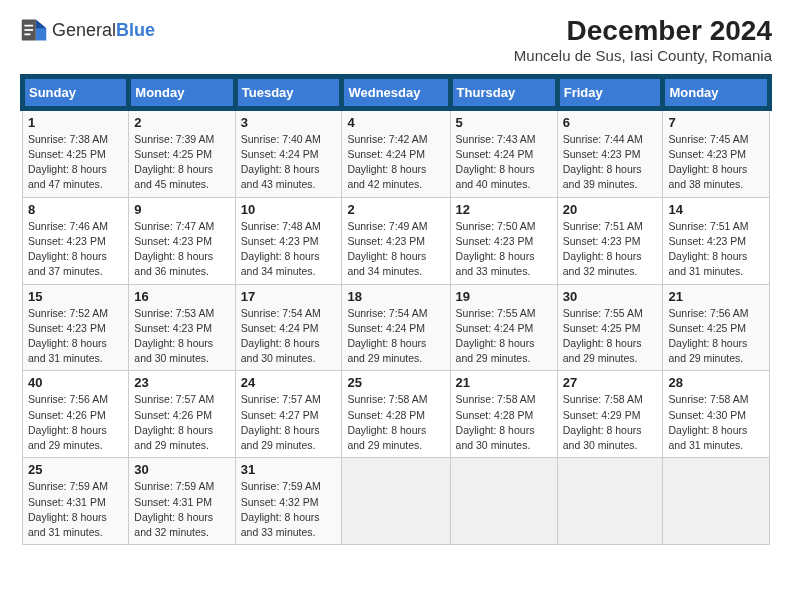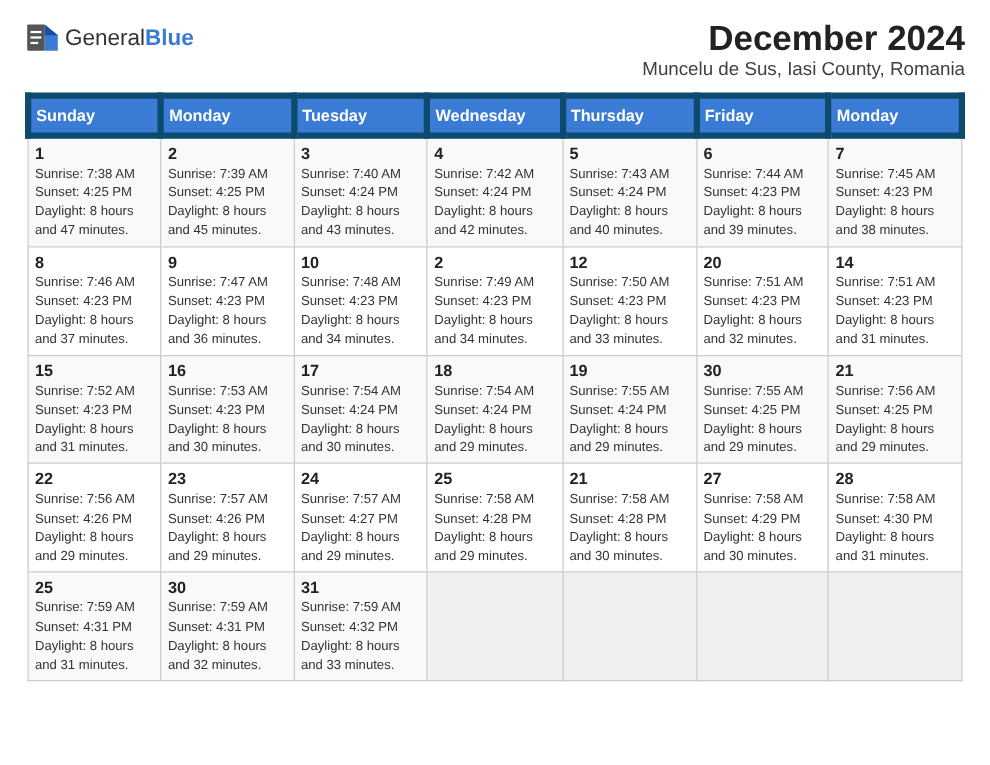--- a/index.html
+++ b/index.html
@@ -212,21 +212,21 @@
           <span class="day-num">30</span>
           <div class="day-detail">Sunrise: 7:55 AM<br>Sunset: 4:25 PM<br>Daylight: 8 hours and 29 minutes.</div>
         </td>
         <td>
           <span class="day-num">21</span>
           <div class="day-detail">Sunrise: 7:56 AM<br>Sunset: 4:25 PM<br>Daylight: 8 hours and 29 minutes.</div>
         </td>
       </tr>
       <tr>
         <td>
-          <span class="day-num">22</span>
+          <span class="day-num">40</span>
           <div class="day-detail">Sunrise: 7:56 AM<br>Sunset: 4:26 PM<br>Daylight: 8 hours and 29 minutes.</div>
         </td>
         <td>
           <span class="day-num">23</span>
           <div class="day-detail">Sunrise: 7:57 AM<br>Sunset: 4:26 PM<br>Daylight: 8 hours and 29 minutes.</div>
         </td>
         <td>
           <span class="day-num">24</span>
           <div class="day-detail">Sunrise: 7:57 AM<br>Sunset: 4:27 PM<br>Daylight: 8 hours and 29 minutes.</div>
         </td>

